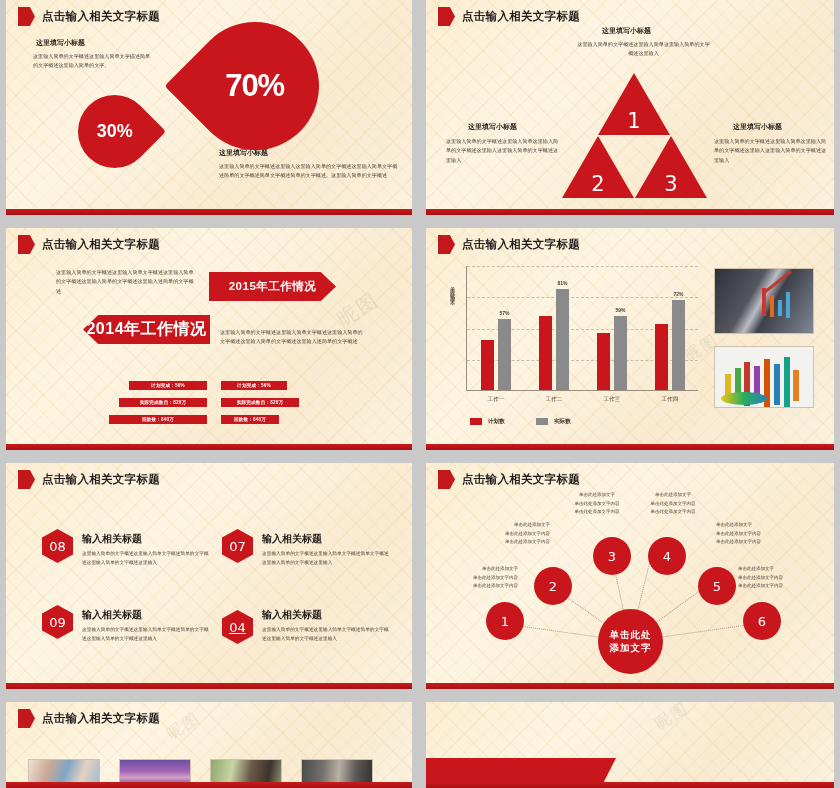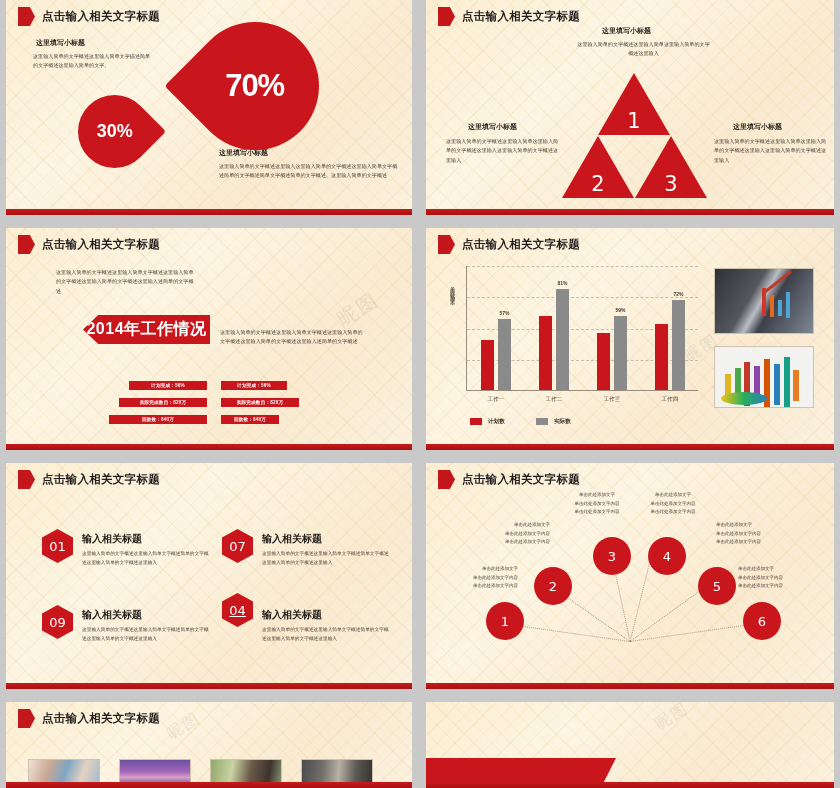--- a/index.html
+++ b/index.html
@@ -245,20 +245,21 @@
 
   <div class="slide" style="left:6px; top:228px; width:406px; height:222px;">
     <div class="stitle">
       <div class="marker"></div>
       <div class="ttxt">点击输入相关文字标题</div>
     </div>
     <div class="wm" style="left:330px; top:68px;">昵图</div>
 
     <div class="body-txt" style="position:absolute; left:50px; top:40px; width:138px;">这里输入简单的文字概述这里输入简单文字概述这里输入简单的文字概述这里输入简单的文字概述这里输入述简单的文字概述</div>
 
+    <div class="arrow-r" style="left:203px; top:44px; width:127px; height:29px;">2015年工作情况</div>
 
     <div class="arrow-l" style="left:77px; top:87px; width:127px; height:29px;">2014年工作情况</div>
 
     <div class="body-txt" style="position:absolute; left:214px; top:100px; width:145px;">这里输入简单的文字概述这里输入简单文字概述这里输入简单的文字概述这里输入简单的文字概述这里输入述简单的文字概述</div>
 
     <div class="pill" style="left:123px; top:153px; width:78px;">计划完成：56%</div>
     <div class="pill" style="left:113px; top:170px; width:88px;">实际完成数目：820万</div>
     <div class="pill" style="left:103px; top:187px; width:98px;">回款数：640万</div>
 
     <div class="pill" style="left:215px; top:153px; width:66px;">计划完成：56%</div>
@@ -323,50 +324,54 @@
       <div style="position:absolute; left:6%; bottom:4%; width:46px; height:13px; border-radius:50%; background:linear-gradient(90deg,#f1c40f,#27ae60,#2980b9);"></div>
     </div>
   </div>
 
   <div class="slide" style="left:6px; top:463px; width:406px; height:226px;">
     <div class="stitle">
       <div class="marker"></div>
       <div class="ttxt">点击输入相关文字标题</div>
     </div>
 
-    <div class="hex" style="left:36px; top:530px; left:36px; top:66px;">01</div>
+    <div class="hex" style="left:36px; top:530px; left:36px; top:66px;">08</div>
     <div class="item-h" style="left:76px; top:69px;">输入相关标题</div>
     <div class="item-b" style="left:76px; top:86px; width:127px;">这里输入简单的文字概述这里输入简单文字概述简单的文字概述这里输入简单的文字概述这里输入</div>
 
     <div class="hex" style="left:216px; top:66px;">07</div>
     <div class="item-h" style="left:256px; top:69px;">输入相关标题</div>
     <div class="item-b" style="left:256px; top:86px; width:127px;">这里输入简单的文字概述这里输入简单文字概述简单文字概述这里输入简单的文字概述这里输入</div>
 
     <div class="hex" style="left:36px; top:142px;">09</div>
     <div class="item-h" style="left:76px; top:145px;">输入相关标题</div>
     <div class="item-b" style="left:76px; top:162px; width:127px;">这里输入简单的文字概述这里输入简单文字概述简单的文字概述这里输入简单的文字概述这里输入</div>
 
-    <div class="hex" style="left:216px; top:130px;text-decoration:underline;">04</div>
+    <div class="hex" style="left:216px; top:147px;text-decoration:underline;">04</div>
     <div class="item-h" style="left:256px; top:145px;">输入相关标题</div>
     <div class="item-b" style="left:256px; top:162px; width:127px;">这里输入简单的文字概述这里输入简单文字概述简单的文字概述这里输入简单的文字概述这里输入</div>
   </div>
 
   <div class="slide" style="left:426px; top:463px; width:408px; height:226px;">
     <div class="stitle">
       <div class="marker"></div>
       <div class="ttxt">点击输入相关文字标题</div>
     </div>
 
     <div class="spoke" style="left:204px; top:178px; width:114px; transform:rotate(188deg);"></div>
     <div class="spoke" style="left:204px; top:178px; width:97px; transform:rotate(215deg);"></div>
     <div class="spoke" style="left:204px; top:178px; width:90px; transform:rotate(258deg);"></div>
     <div class="spoke" style="left:204px; top:178px; width:90px; transform:rotate(284deg);"></div>
     <div class="spoke" style="left:204px; top:178px; width:97px; transform:rotate(-36deg);"></div>
     <div class="spoke" style="left:204px; top:178px; width:114px; transform:rotate(-8deg);"></div>
 
+    <div class="hub" style="left:172px; top:146px; width:65px; height:65px;">
+      <div>单击此处</div>
+      <div>添加文字</div>
+    </div>
 
     <div class="node" style="left:60px; top:139px; width:38px; height:38px;">1</div>
     <div class="node" style="left:108px; top:104px; width:38px; height:38px;">2</div>
     <div class="node" style="left:167px; top:74px; width:38px; height:38px;">3</div>
     <div class="node" style="left:222px; top:74px; width:38px; height:38px;">4</div>
     <div class="node" style="left:272px; top:104px; width:38px; height:38px;">5</div>
     <div class="node" style="left:317px; top:139px; width:38px; height:38px;">6</div>
 
     <div class="cap" style="left:30px; top:102px; width:62px; text-align:right;">
       <div>单击此处添加文字</div>

